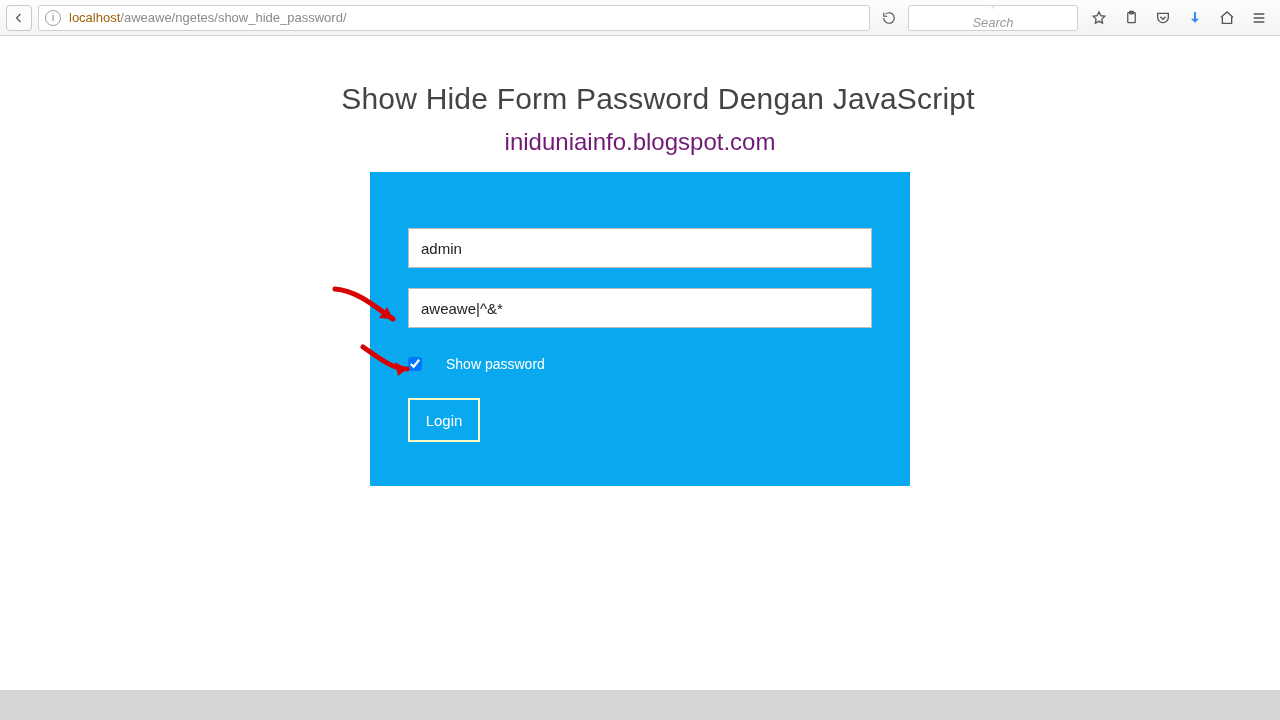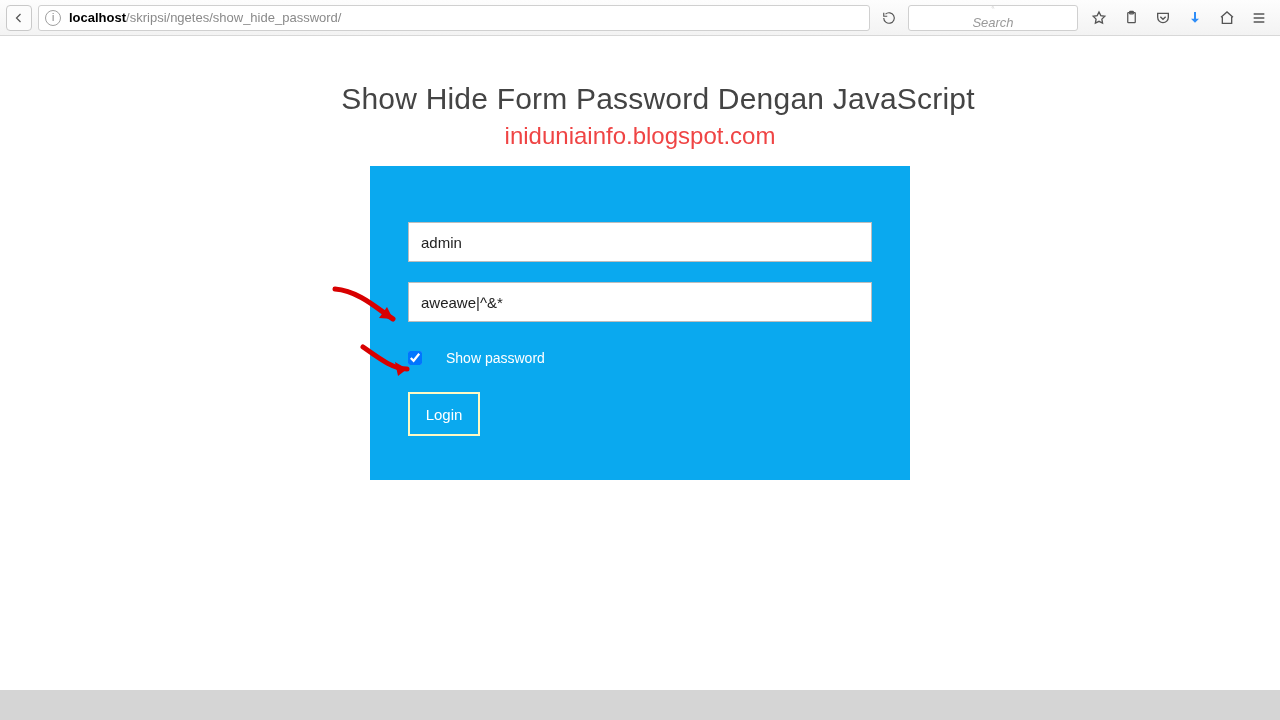--- a/index.html
+++ b/index.html
@@ -27,21 +27,21 @@
     display:inline-flex;align-items:center;justify-content:center;
     font-size:10px;color:#7a7a7a;margin-right:4px;flex:0 0 auto;
   }
   .url-bar{
     flex:1 1 auto;
     height:26px;border:1px solid #d0d0d0;border-radius:3px;
     background:#fff;display:flex;align-items:center;padding:0 6px;gap:4px;
     color:#8a8a8a;
   }
   .url-text{font-size:13px;color:#8a8a8a;}
-  .url-text b{color:#000000;font-weight:700;}
+  .url-text b{color:#a16207;font-weight:400;}
   .reload-btn{
     width:26px;height:26px;display:flex;align-items:center;justify-content:center;
     color:#6a6a6a;cursor:pointer;
   }
   .search-box{
     width:170px;height:26px;border:1px solid #d0d0d0;border-radius:3px;
     background:#fff;display:flex;align-items:center;padding:0 6px;gap:6px;
     color:#9a9a9a;font-style:italic;flex-direction:column;
   }
   .toolbar-icons{display:flex;align-items:center;gap:14px;margin:0 6px;}
@@ -53,21 +53,21 @@
     width:1280px;height:684px;background:#fff;position:relative;overflow:hidden;
   }
   .bottom-shade{position:absolute;left:0;right:0;bottom:0;height:30px;background:#d5d5d5;}
   .content{
     width:100%;padding-top:46px;display:flex;flex-direction:column;align-items:center;
   }
   h1.page-title{
     font-weight:400;color:#444;font-size:30px;letter-spacing:.2px;margin-left:36px;
   }
   h2.page-sub{
-    font-weight:400;color:#ef4444;font-size:24px;margin-top:6px;
+    font-weight:400;color:#701a75;font-size:24px;margin-top:12px;
   }
 
   .panel{
     margin-top:16px;width:540px;background:#0aa9ef;padding:56px 38px 44px;
     display:flex;flex-direction:column;
   }
   .field{
     width:100%;height:40px;border:1px solid #bdbdbd;background:#fff;
     padding:0 12px;font-size:15px;color:#222;outline:none;
   }
@@ -89,21 +89,21 @@
 <div class="browser-chrome">
   <div class="nav-back">
     <svg width="12" height="12" viewBox="0 0 24 24" fill="none" stroke="#555" stroke-width="2.5">
         <path d="M15 4 L7 12 L15 20"></path>
       </svg>
   </div>
 
   <div class="url-bar">
     <span class="info-circle">i</span>
     <span class="url-text">
-      <b>localhost</b><span>/skripsi/ngetes/show_hide_password/</span>
+      <b>localhost</b><span>/aweawe/ngetes/show_hide_password/</span>
     </span>
   </div>
 
   <div class="reload-btn">
     <svg width="14" height="14" viewBox="0 0 24 24" fill="none" stroke="#555" stroke-width="2">
         <path d="M3 12a9 9 0 1 0 3-6.7"></path>
         <path d="M3 3v6h6"></path>
       </svg>
   </div>
 

